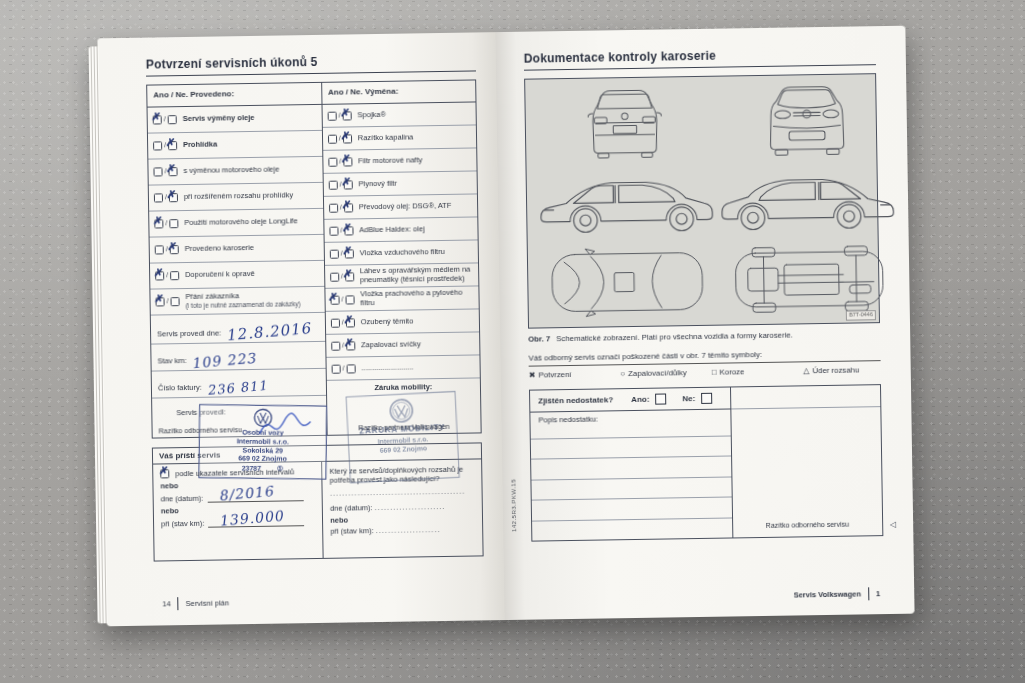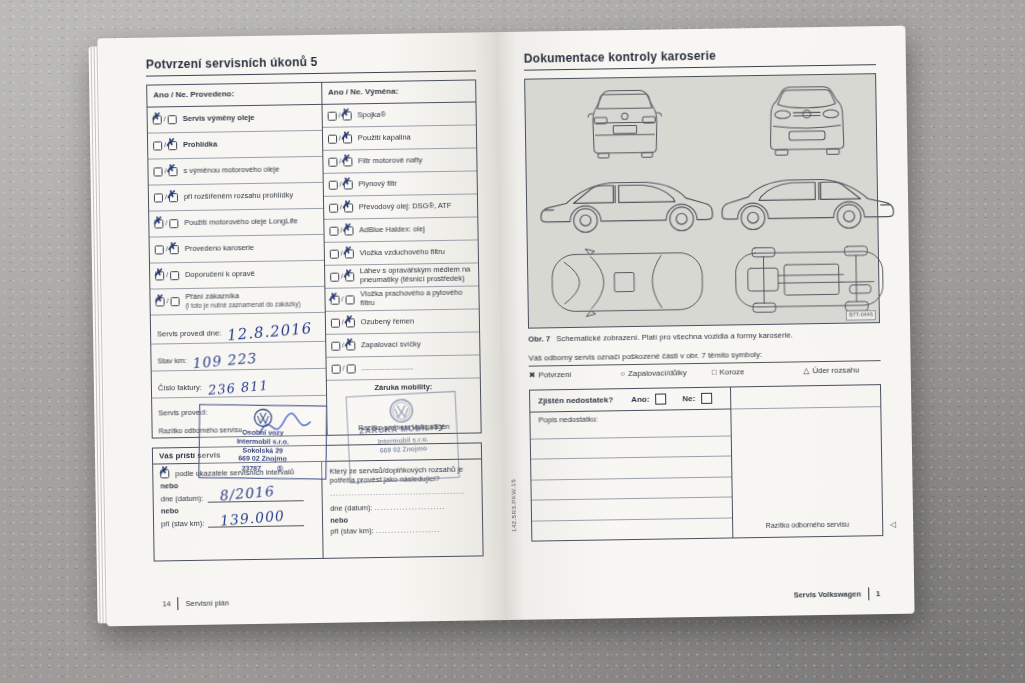--- a/index.html
+++ b/index.html
@@ -56,21 +56,21 @@
   .stamp1{position:absolute;left:46px;top:8px;width:126px;height:70px;border:1.6px solid #3b4a82;
     color:#3b4a82;text-align:center;transform:rotate(1.5deg);padding-top:2px;background:rgba(255,255,255,.25);}
   .stamp1 .sline{font-size:7px;font-weight:700;line-height:1.25;}
   .stamp1 .snum{font-size:7px;font-weight:700;margin-top:1px;}
   .vwlogo{display:block;margin:0 auto 1px;}
   .sig{position:absolute;top:2px;right:14px;transform:rotate(10deg);opacity:.85;}
   .stamp2{position:absolute;left:20px;top:14px;width:108px;height:82px;border:1.6px solid rgba(80,95,130,.55);
     color:rgba(72,88,125,.8);text-align:center;transform:rotate(-2deg);padding-top:3px;}
   .stamp2 .stitle{font-size:8px;font-weight:700;letter-spacing:.8px;margin-top:1px;}
   .stamp2 .sline2{font-size:6.8px;font-weight:700;color:rgba(72,88,125,.6);line-height:1.3;margin-top:3px;}
-  .slabel{font-size:7.5px;}
+  .slabel{font-size:7.5px;margin-left:18px;}
   .slabel2{font-size:7.5px;text-align:center;font-weight:700;}
   .scap2{position:absolute;bottom:3px;left:0;width:100%;text-align:center;font-size:7px;}
   
   .ns{border:1.2px solid #4a505e;margin-top:9px;height:112px;display:flex;flex-direction:column;}
   .ns-title{font-size:8px;font-weight:700;padding:3px 6px;border-bottom:1px solid #4a505e;}
   .ns-body{flex:1;display:flex;min-height:0;}
   .ns-l{flex:0 0 47%;padding:5px 7px;position:relative;font-size:7.5px;}
   .ns-r{flex:1;border-left:1px solid #4a505e;padding:5px 7px;font-size:7.5px;}
   .nrow{margin-bottom:3px;display:flex;align-items:flex-end;}
   .nebo{font-weight:700;margin:2px 0;}
@@ -244,21 +244,21 @@
                   </span>
   <span class="lbl">Spojka®</span>
                 </div><div class="crow">
   <span class="pair">
                     <span class="cb"></span>
                     <span class="sl">/</span>
                     <span class="cb">
                       <i class="xm">✗</i>
                     </span>
                   </span>
-  <span class="lbl">Použití kapalina</span>
+  <span class="lbl">Razítko kapalina</span>
                 </div><div class="crow">
   <span class="pair">
                     <span class="cb"></span>
                     <span class="sl">/</span>
                     <span class="cb">
                       <i class="xm">✗</i>
                     </span>
                   </span>
   <span class="lbl">Filtr motorové nafty</span>
                 </div><div class="crow">
@@ -316,21 +316,21 @@
                   </span>
   <span class="lbl">Vložka prachového a pylového filtru</span>
                 </div><div class="crow">
   <span class="pair">
                     <span class="cb"></span>
                     <span class="sl">/</span>
                     <span class="cb">
                       <i class="xm">✗</i>
                     </span>
                   </span>
-  <span class="lbl">Ozubený řemen</span>
+  <span class="lbl">Ozubený těmito</span>
                 </div><div class="crow">
   <span class="pair">
                     <span class="cb"></span>
                     <span class="sl">/</span>
                     <span class="cb">
                       <i class="xm">✗</i>
                     </span>
                   </span>
   <span class="lbl">Zapalovací svíčky</span>
                 </div><div class="crow">

